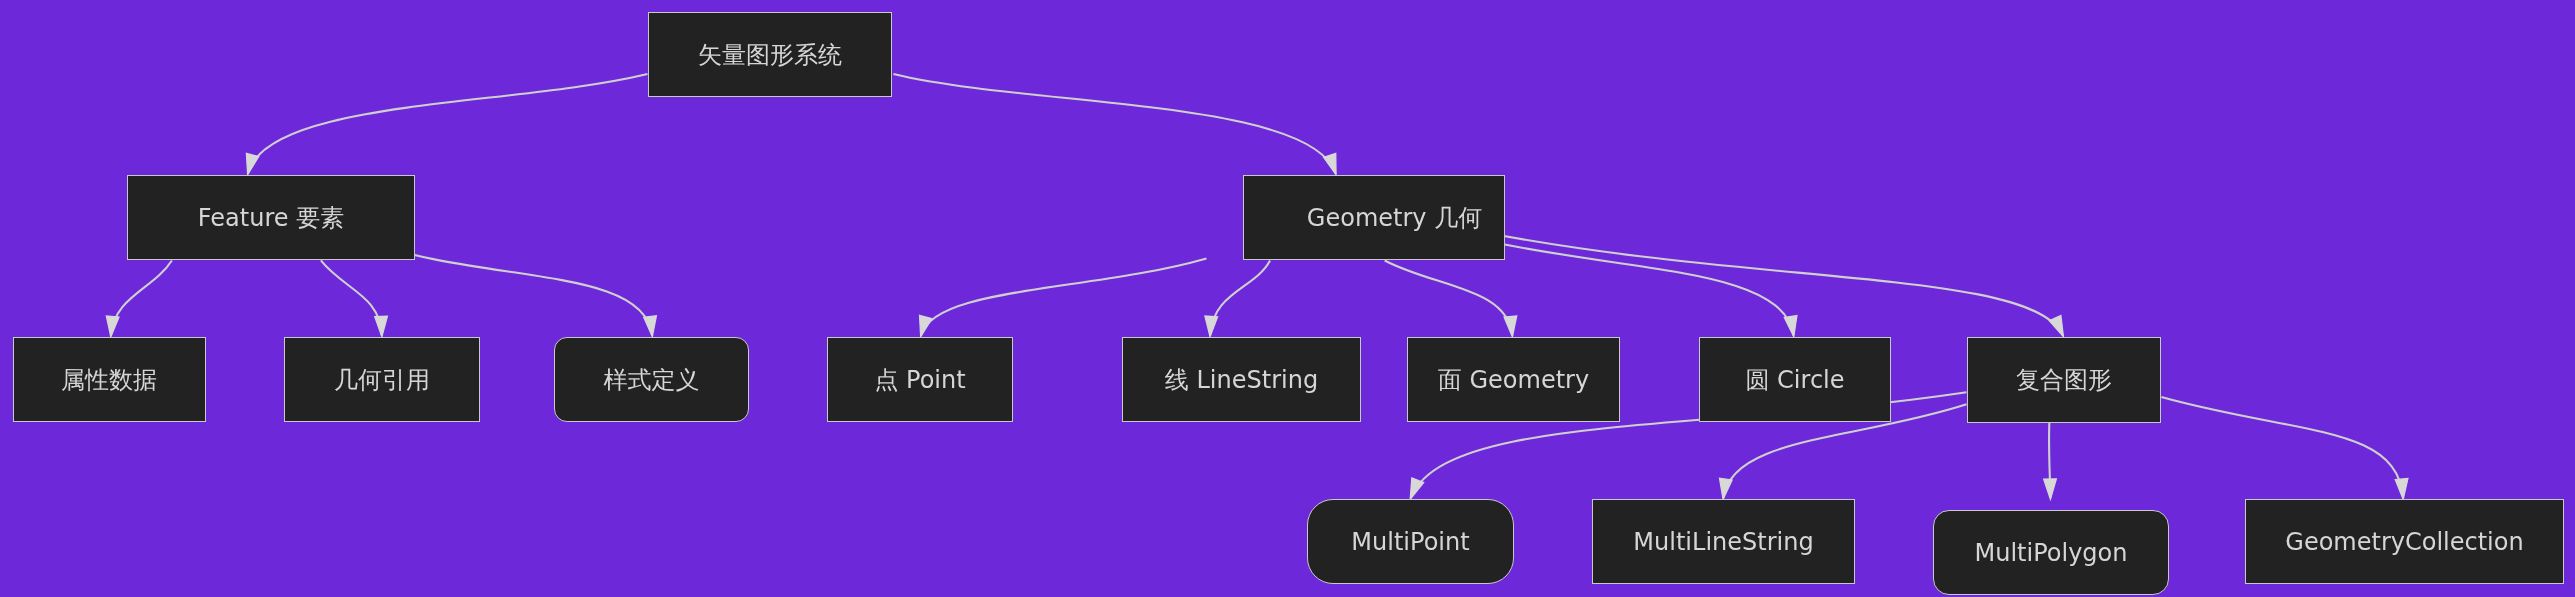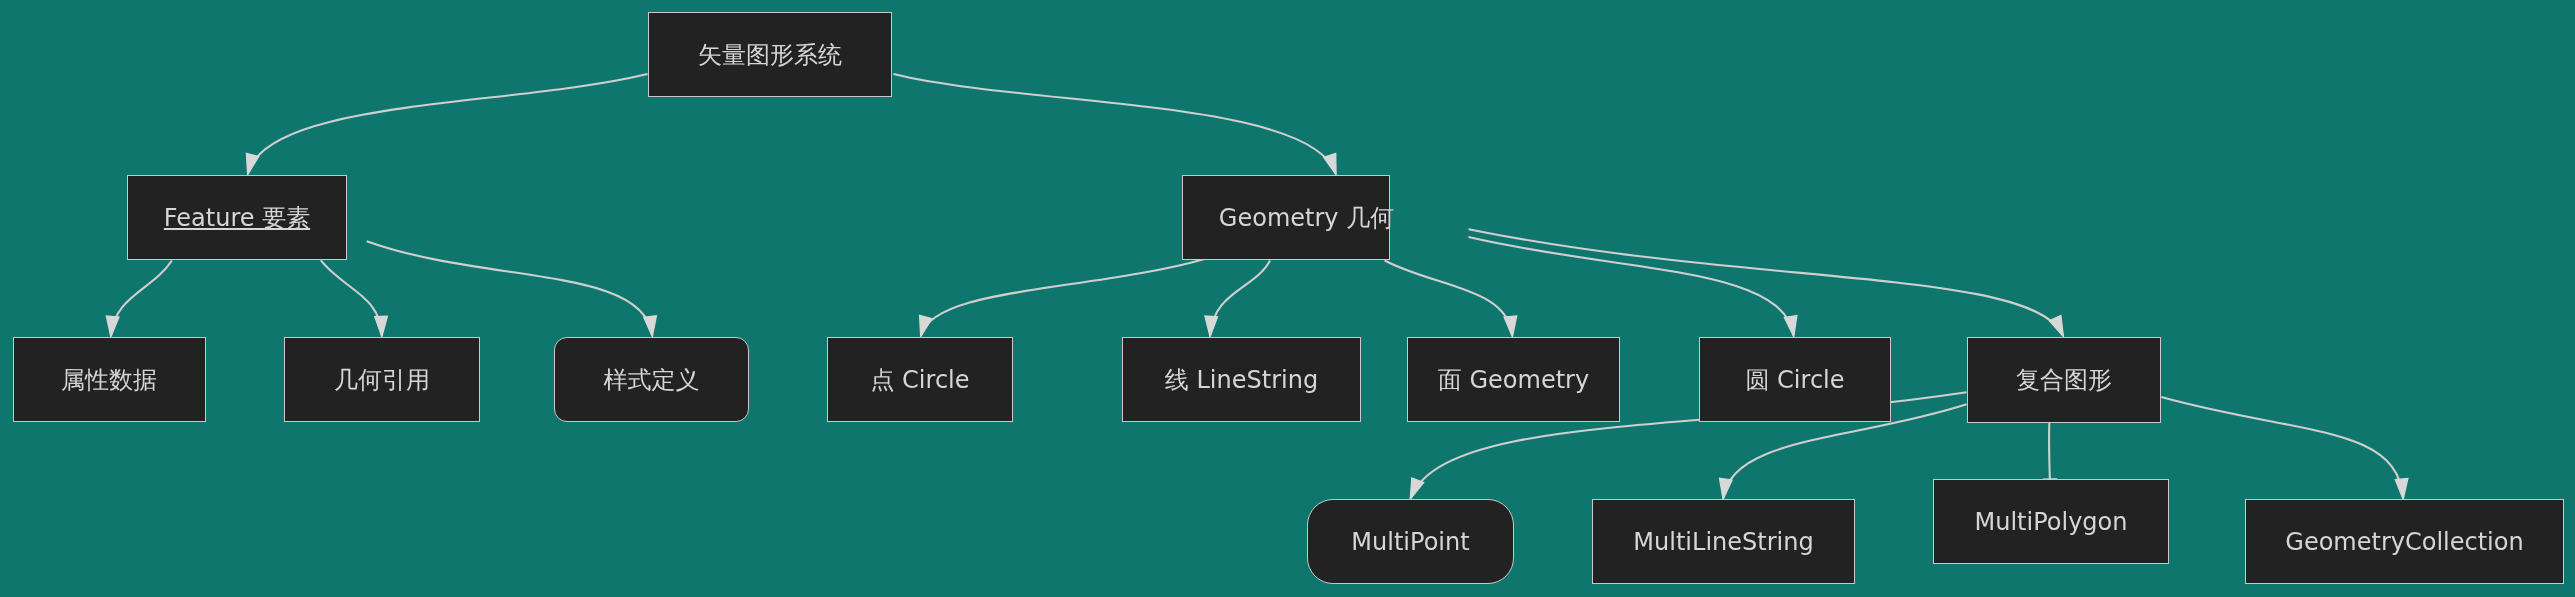--- a/index.html
+++ b/index.html
@@ -5,21 +5,21 @@
   html,body{
     margin:0;
     padding:0;
     background:#000000;
     font-family:"DejaVu Sans","Liberation Sans",sans-serif;
   }
   #stage{
     position:relative;
     width:2576px;
     height:597px;
-    background:#0f766e;
+    background:#6d28d9;
     overflow:hidden;
   }
   #edges{
     position:absolute;
     left:0;top:0;
     width:2576px;
     height:597px;
   }
   .edge{
     fill:none;
@@ -73,30 +73,30 @@
         <path class="edge" d="M 2817 440 C 3360 550, 3900 515, 3958 644" marker-end="url(#arrow)"></path>
         <path class="edge" d="M 3773 753 C 3260 830, 2770 795, 2706 956" marker-end="url(#arrow)"></path>
         <path class="edge" d="M 3773 776 C 3560 845, 3322 838, 3306 956" marker-end="url(#arrow)"></path>
         <path class="edge" d="M 3932 811 C 3930 860, 3933 905, 3934 956" marker-end="url(#arrow)"></path>
         <path class="edge" d="M 4147 762 C 4410 835, 4600 815, 4611 956" marker-end="url(#arrow)"></path>
       </g>
   </svg>
 
   <div id="nodes">
       <div class="node" style="left: 648px; top: 12px; width: 244px; height: 85px;">矢量图形系统</div>
-      <div class="node" style="left: 127px; top: 175px; width: 220px; height: 85px; text-decoration: underline;">Feature 要素</div>
-      <div class="node" style="left: 1182px; top: 175px; width: 208px; height: 85px; padding-left: 41px;">Geometry 几何</div>
+      <div class="node" style="left: 127px; top: 175px; width: 288px; height: 85px;">Feature 要素</div>
+      <div class="node" style="left: 1243px; top: 175px; width: 262px; height: 85px; padding-left: 41px;">Geometry 几何</div>
       <div class="node" style="left: 12.5px; top: 337px; width: 193px; height: 85px;">属性数据</div>
       <div class="node" style="left: 284px; top: 337px; width: 196px; height: 85px;">几何引用</div>
       <div class="node" style="left: 554px; top: 337px; width: 195px; height: 85px; border-radius: 13px;">样式定义</div>
-      <div class="node" style="left: 827px; top: 337px; width: 186px; height: 85px;">点 Circle</div>
+      <div class="node" style="left: 827px; top: 337px; width: 186px; height: 85px;">点 Point</div>
       <div class="node" style="left: 1090px; top: 337px; width: 239px; height: 85px; margin-left: 32px;">线 LineString</div>
       <div class="node" style="left: 1407px; top: 337px; width: 213px; height: 85px;">面 Geometry</div>
       <div class="node" style="left: 1699px; top: 337px; width: 192px; height: 85px;">圆 Circle</div>
       <div class="node" style="left: 1967px; top: 337px; width: 194px; height: 86px;">复合图形</div>
       <div class="node" style="left: 1307px; top: 499px; width: 207px; height: 85px; border-radius: 26px;">MultiPoint</div>
       <div class="node" style="left: 1592px; top: 499px; width: 263px; height: 85px;">MultiLineString</div>
-      <div class="node" style="left: 1933px; top: 479px; width: 236px; height: 85px;">MultiPolygon</div>
+      <div class="node" style="left: 1933px; top: 510px; width: 236px; height: 85px; border-radius: 16px;">MultiPolygon</div>
       <div class="node" style="left: 2245px; top: 499px; width: 319px; height: 85px;">GeometryCollection</div>
     </div>
 
 </div>
 
 
 </body></html>

